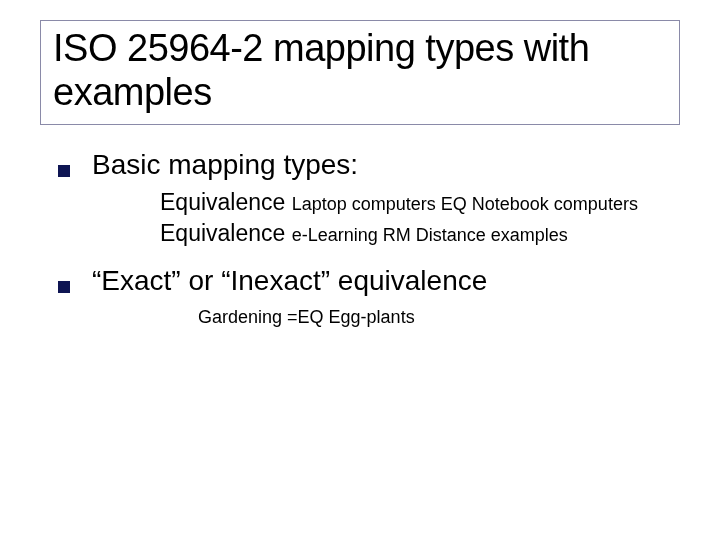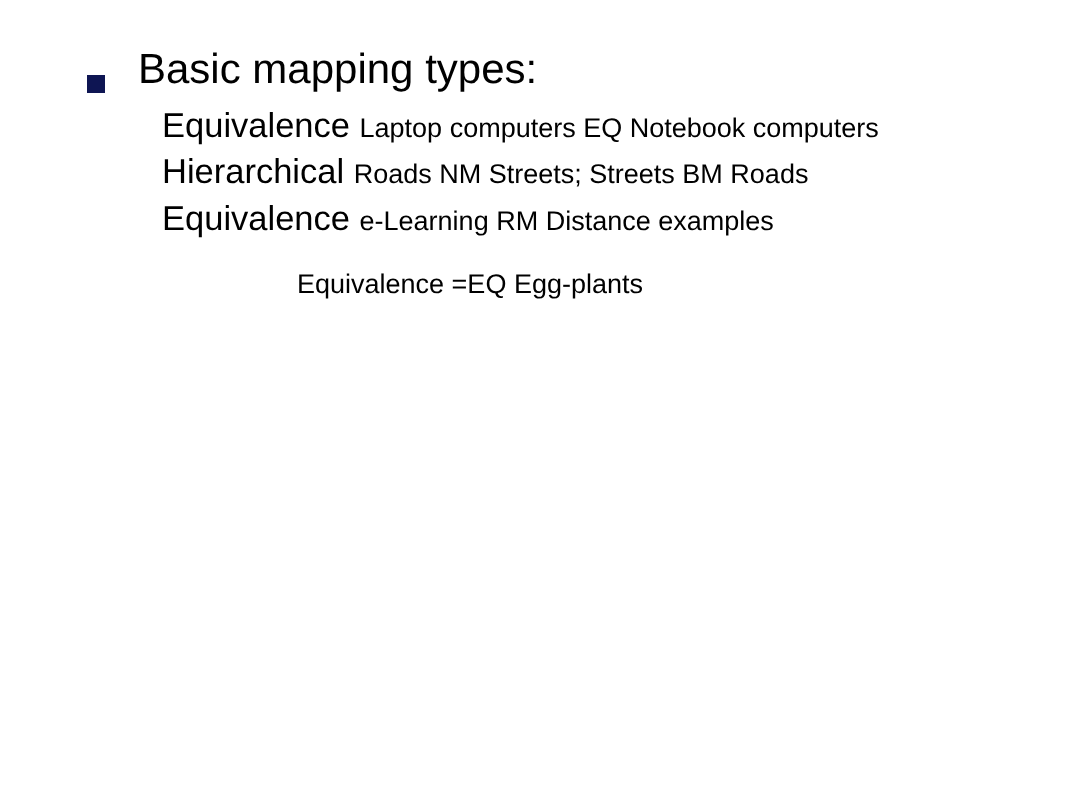--- a/index.html
+++ b/index.html
@@ -22,38 +22,38 @@
     margin-bottom: 24px;
   }
   .title-box h1 {
     font-size: 38px;
     font-weight: 400;
     line-height: 1.15;
     letter-spacing: -0.5px;
   }
   .section-row {
     display: flex;
-    align-items: flex-end;
+    align-items: center;
     margin-top: 10px;
   }
   .bullet {
     width: 12px;
     height: 12px;
     background: #0e1553;
     flex-shrink: 0;
     margin-top: 12px;
     margin-left: 18px;
     margin-right: 22px;
   }
   .section-text {
     font-size: 28px;
     font-weight: 400;
   }
   .sub-block {
-    margin-left: 68px;
+    margin-left: 120px;
     margin-top: 8px;
     margin-bottom: 18px;
   }
   .sub-line {
     margin-bottom: 4px;
   }
   .sub-label {
     font-size: 23px;
     font-weight: 400;
   }
@@ -69,36 +69,40 @@
     font-size: 18px;
     font-weight: 400;
     line-height: 1.35;
   }
 </style>
 </head>
 <body>
 
 <div class="slide">
 
+  <div class="title-box">
+    <h1>ISO 25964-2 mapping types with examples</h1>
+  </div>
 
   <div class="section-row">
     <div class="bullet"></div>
     <div class="section-text">Basic mapping types:</div>
   </div>
 
   <div class="sub-block">
     <div class="sub-line">
       <span class="sub-label">Equivalence </span><span class="sub-example">Laptop computers  EQ  Notebook computers</span>
     </div>
     <div class="sub-line">
-      <span class="sub-label">Hierarchical </span><span class="sub-example">Roads NM Streets;  Streets BM Roads</span>
-    </div>
-    <div class="sub-line">
       <span class="sub-label">Equivalence  </span><span class="sub-example">e-Learning  RM  Distance examples</span>
     </div>
   </div>
 
+  <div class="section-row">
+    <div class="bullet"></div>
+    <div class="section-text">“Exact” or “Inexact” equivalence</div>
+  </div>
 
   <div class="eq-block">
-    <div class="eq-line">Equivalence  =EQ  Egg-plants</div>
+    <div class="eq-line">Gardening  =EQ  Egg-plants</div>
   </div>
 
 </div>
 
 </body></html>

